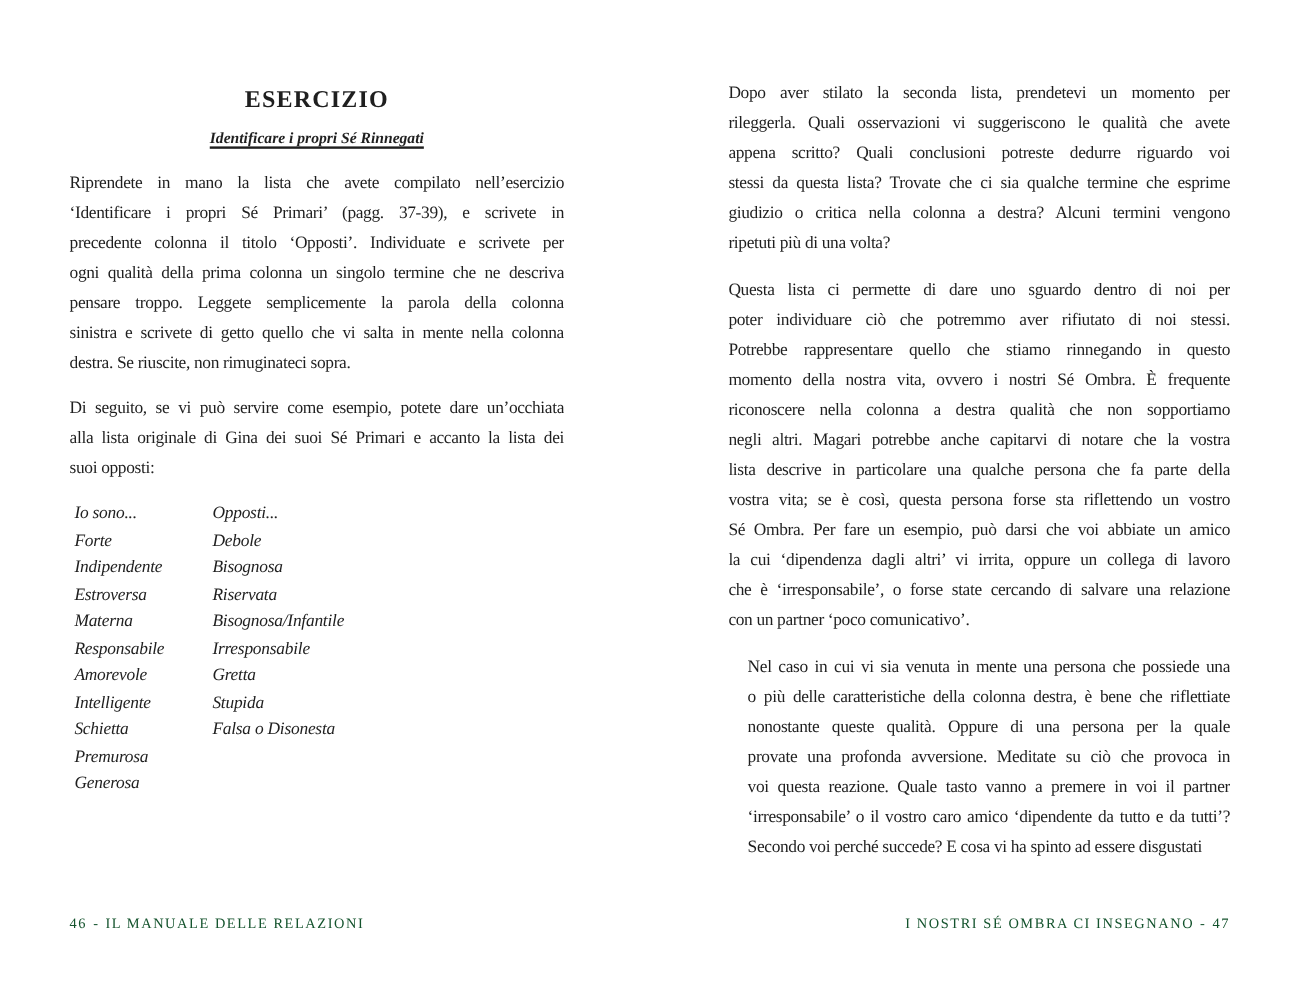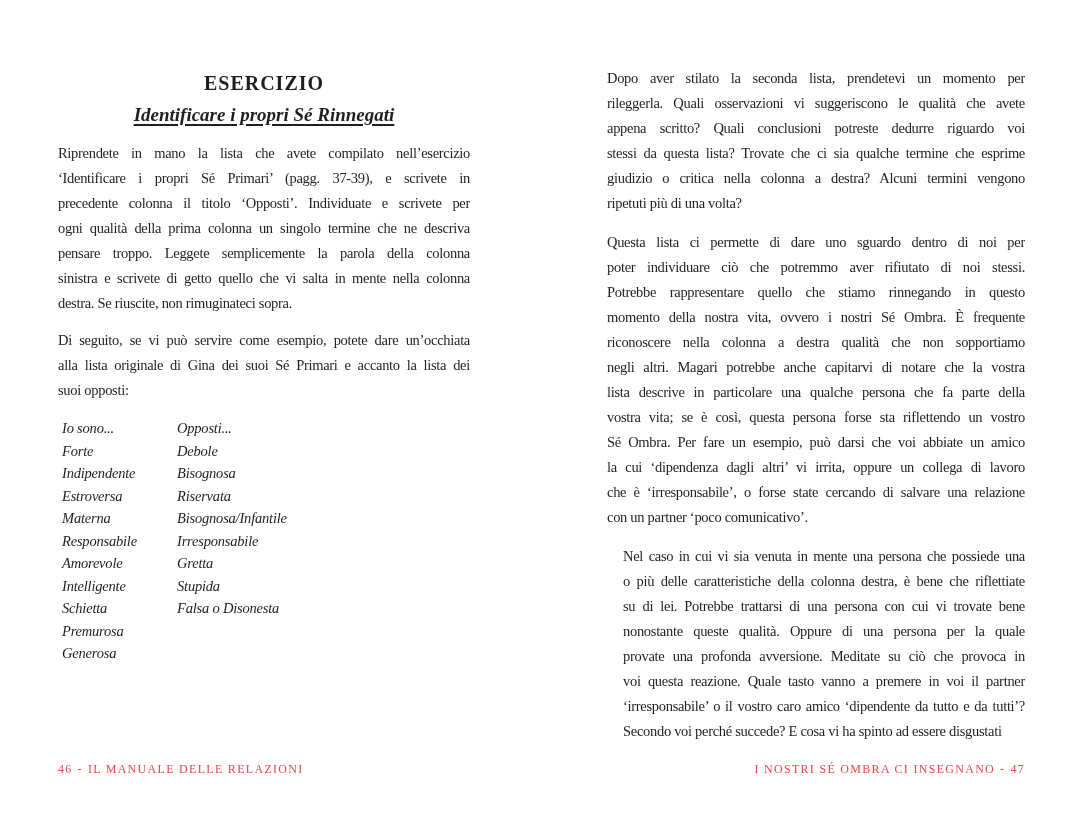--- a/index.html
+++ b/index.html
@@ -24,21 +24,21 @@
 
   .heading { margin-top: 71px; text-align: center; }
   .title {
     font-size: 20px;
     font-weight: bold;
     letter-spacing: 1px;
     line-height: 24px;
   }
   .subtitle {
     margin-top: 7px;
-    font-size: 19px;
+    font-size: 13px;
     font-weight: bold;
     font-style: italic;
     line-height: 26px;
     text-decoration: underline;
     text-underline-offset: 3px;
     text-decoration-thickness: 1.5px;
   }
 
   .para {
     font-size: 14.5px;
@@ -66,21 +66,21 @@
     grid-template-columns: 115px auto;
     line-height: 22.5px;
     height: 22.5px;
   }
 
   .footer {
     position: absolute;
     top: 762px;
     font-size: 12px;
     letter-spacing: 1.3px;
-    color: #ef4444;
+    color: #14532d;
     white-space: nowrap;
   }
   #footer-left  { left: 58px; }
   #footer-right { right: 55px; }
   .footer .sep { margin: 0 5px; }
 </style>
 </head>
 <body>
 
 <div class="page-col" id="left-col">
@@ -172,21 +172,20 @@
       <div class="pline just">vostra vita; se è così, questa persona forse sta riflettendo un vostro</div>
       <div class="pline just">Sé Ombra. Per fare un esempio, può darsi che voi abbiate un amico</div>
       <div class="pline just">la cui ‘dipendenza dagli altri’ vi irrita, oppure un collega di lavoro</div>
       <div class="pline just">che è ‘irresponsabile’, o forse state cercando di salvare una relazione</div>
       <div class="pline">con un partner ‘poco comunicativo’.</div>
     </div>
 
   <div class="para" id="right-para-3">
       <div class="pline just">Nel caso in cui vi sia venuta in mente una persona che possiede una</div>
       <div class="pline just">o più delle caratteristiche della colonna destra, è bene che riflettiate</div>
-      <div class="pline just">su di lei. Potrebbe trattarsi di una persona con cui vi trovate bene</div>
       <div class="pline just">nonostante queste qualità. Oppure di una persona per la quale</div>
       <div class="pline just">provate una profonda avversione. Meditate su ciò che provoca in</div>
       <div class="pline just">voi questa reazione. Quale tasto vanno a premere in voi il partner</div>
       <div class="pline just">‘irresponsabile’ o il vostro caro amico ‘dipendente da tutto e da tutti’?</div>
       <div class="pline">Secondo voi perché succede? E cosa vi ha spinto ad essere disgustati</div>
     </div>
 </div>
 
 <div class="footer" id="footer-left">
   <span>46</span><span class="sep">-</span><span>IL MANUALE DELLE RELAZIONI</span>

